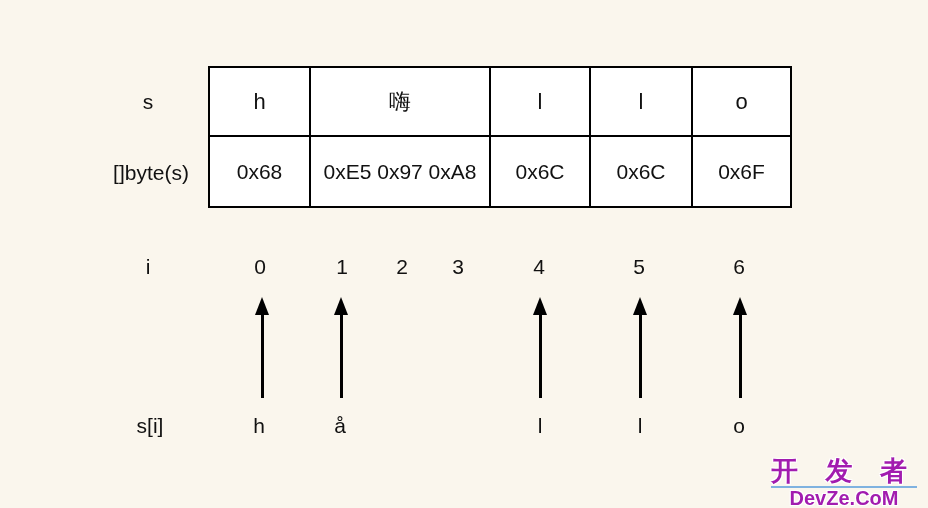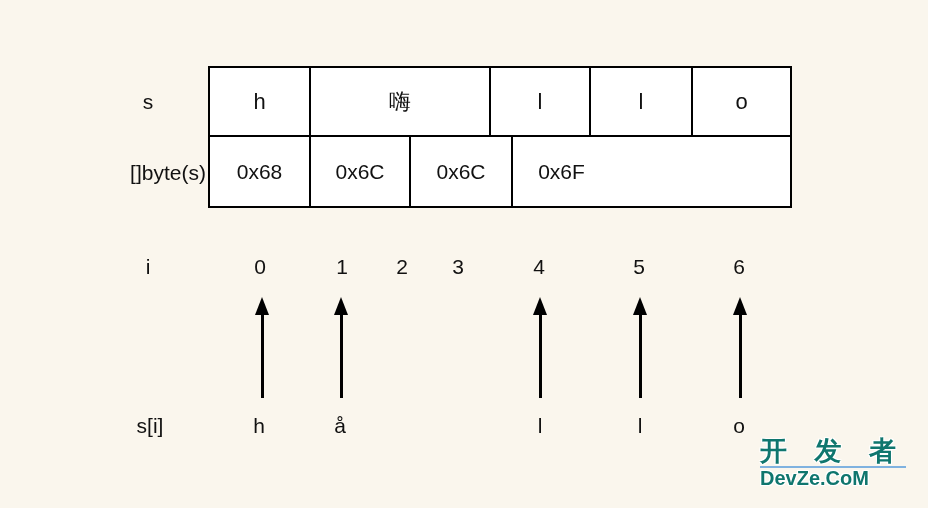--- a/index.html
+++ b/index.html
@@ -53,53 +53,54 @@
   .arrow-head {
     width: 0; height: 0;
     border-left: 7px solid transparent;
     border-right: 7px solid transparent;
     border-bottom: 18px solid #000;
   }
   .arrow-shaft { width: 3px; height: 83px; background: #000; }
 
   
   .watermark {
-    position: absolute; right: 0; bottom: 20px; width: 168px;
-    color: #0f766e;
+    position: absolute; right: 0; bottom: 0; width: 168px;
+    text-align: center; color: #a21caf;
     text-shadow: -1px -1px 0 #fff, 1px -1px 0 #fff, -1px 1px 0 #fff, 1px 1px 0 #fff;
   }
   .watermark .cn {
     font-size: 27px; font-weight: bold; letter-spacing: 10px;
     border-bottom: 2px solid #7fb2e0;
     display: inline-block; padding-bottom: 1px; line-height: 1.05;
   }
   .watermark .en {
     font-size: 20px; font-weight: bold; line-height: 1.0; letter-spacing: 0px;
   }
 </style>
 </head>
 <body>
 
 <div class="stage">
 
   <span class="lbl" style="left:148px; top:101px;">s</span>
-  <span class="lbl" style="left:168px; top:172px;">[]byte(s)</span>
+  <span class="lbl" style="left:151px; top:172px;">[]byte(s)</span>
   <span class="lbl" style="left:148px; top:266px;">i</span>
   <span class="lbl" style="left:150px; top:425px;text-align:center;">s[i]</span>
 
   <div class="byte-table">
     <div class="trow chars">
       <div class="cell c1">h</div>
       <div class="cell c2">嗨</div>
       <div class="cell c3">l</div>
       <div class="cell c4">l</div>
       <div class="cell c5 last">o</div>
     </div>
     <div class="trow bytes">
       <div class="cell c1">0x68</div>
+      <div class="cell c2">0xE5 0x97 0xA8</div>
       <div class="cell c3">0x6C</div>
       <div class="cell c4">0x6C</div>
       <div class="cell c5 last">0x6F</div>
     </div>
   </div>
 
   <span class="idx" style="left:260px; top:266px;">0</span>
   <span class="idx" style="left:342px; top:266px;">1</span>
   <span class="idx" style="left:402px; top:266px;">2</span>
   <span class="idx" style="left:458px; top:266px;">3</span>

